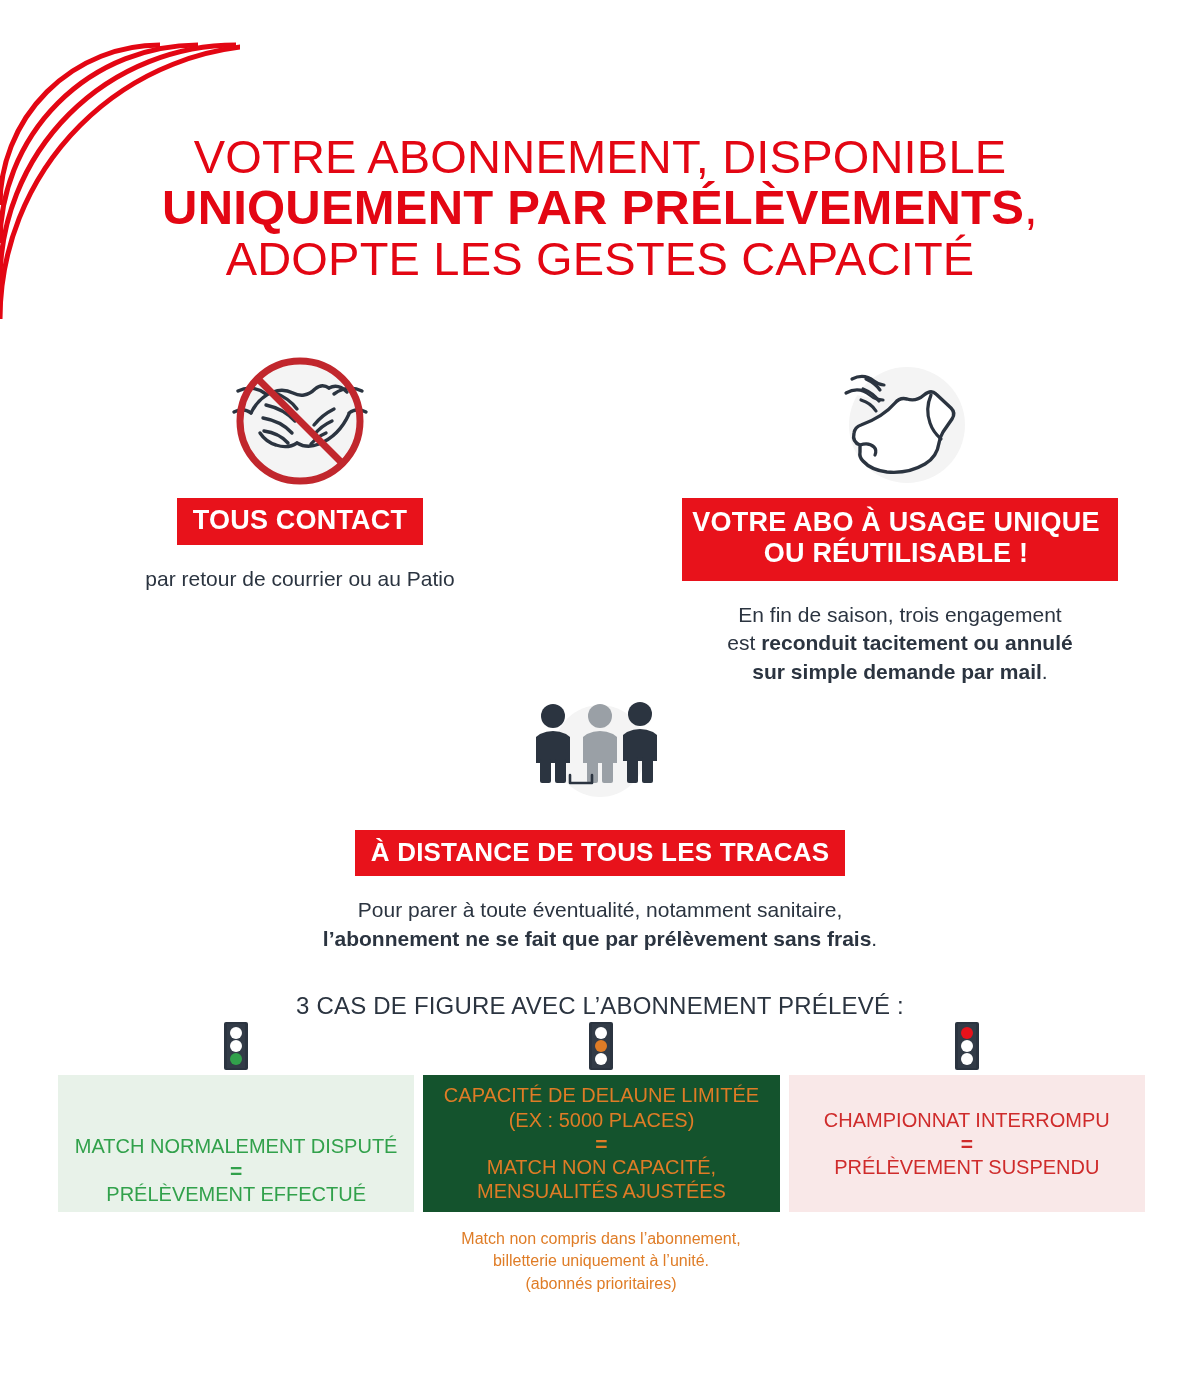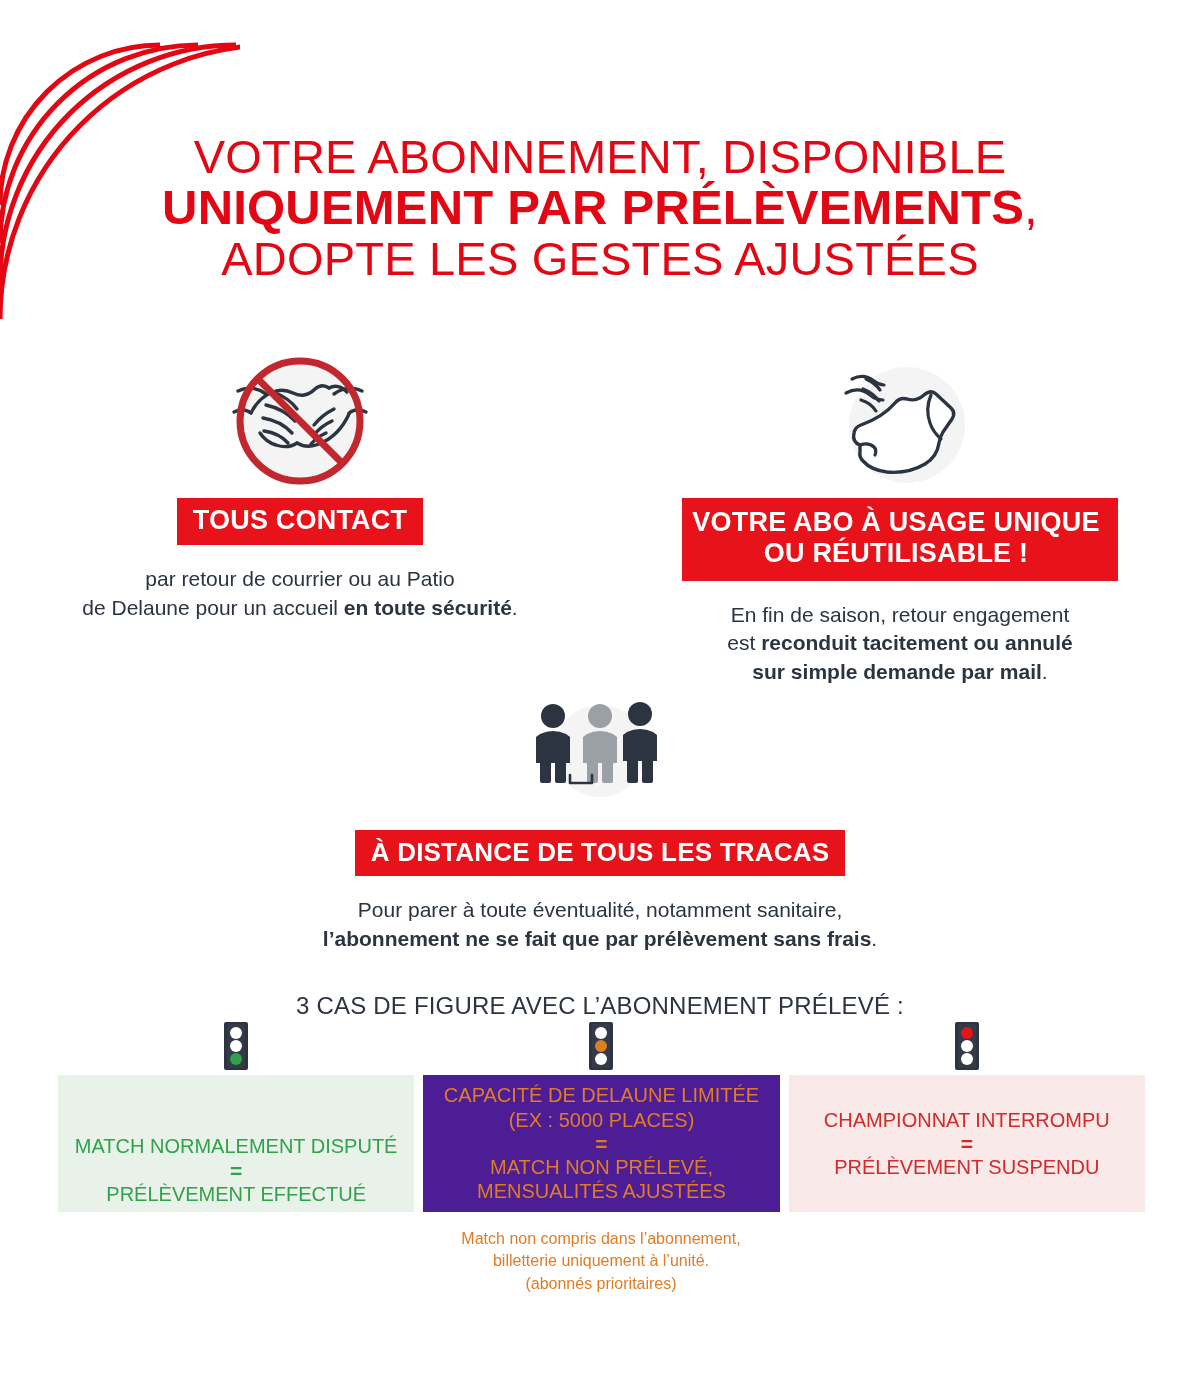--- a/index.html
+++ b/index.html
@@ -154,21 +154,21 @@
     flex-direction: column;
     align-items: center;
     justify-content: center;
     text-align: center;
     font-size: 20px;
     line-height: 1.22;
     box-sizing: border-box;
     padding: 6px 8px;
   }
   .case-box.green  { background: #e8f2e9; color: #31a14b; justify-content: flex-end; }
-  .case-box.orange { background: #4c1d95; color: #df7c26; }
+  .case-box.orange { background: #14532d; color: #df7c26; }
   .case-box.red    { background: #f9e8e8; color: #cf2b2b; }
   .eq {
     font-weight: 700;
     font-size: 21px;
     line-height: 1.1;
     letter-spacing: 0;
   }
   .case-note {
     position: absolute;
     left: 423px;
@@ -190,21 +190,21 @@
       <path d="M 55 -60 A 160 160 0 0 0 -105 100" transform="translate(105,105)"></path>
       <path d="M 93 -60 A 198 198 0 0 0 -105 138" transform="translate(105,105)"></path>
       <path d="M 131 -60 A 236 236 0 0 0 -105 176" transform="translate(105,105)"></path>
       <path d="M 169 -60 A 274 274 0 0 0 -105 214" transform="translate(105,105)"></path>
     </g>
   </svg>
 
   <div class="title-block">
     <div class="title-line title-l1">VOTRE ABONNEMENT, DISPONIBLE</div>
     <div class="title-line title-l2"><span>UNIQUEMENT PAR PRÉLÈVEMENTS</span><span style="font-weight:400">,</span></div>
-    <div class="title-line title-l3">ADOPTE LES GESTES AJUSTÉES</div>
+    <div class="title-line title-l3">ADOPTE LES GESTES CAPACITÉ</div>
   </div>
 
   <div class="cols">
 
     <div class="col">
       <div class="icon-wrap">
         <svg width="172" height="148" viewBox="0 0 172 148" aria-hidden="true">
           <circle cx="86" cy="72" r="60" fill="#f4f4f4"></circle>
           <g fill="none" stroke="#2b3440" stroke-width="3.4" stroke-linecap="round" stroke-linejoin="round">
             <path d="M20 63 q9 -5 17 1"></path>
@@ -223,21 +223,20 @@
             <path d="M118 72 q-11 5 -18 14"></path>
             <path d="M112 84 q-9 4 -15 11"></path>
           </g>
           <circle cx="86" cy="72" r="60" fill="none" stroke="#c1272d" stroke-width="7"></circle>
           <line x1="44" y1="30" x2="128" y2="114" stroke="#c1272d" stroke-width="7" stroke-linecap="round"></line>
         </svg>
       </div>
       <div class="banner">TOUS CONTACT</div>
       <div class="para">
         <div>par retour de courrier ou au Patio</div>
-        <div>de Delaune pour un accueil <b>en toute sécurité</b>.</div>
       </div>
     </div>
 
     <div class="col">
       <div class="icon-wrap">
         <svg width="172" height="148" viewBox="0 0 172 148" aria-hidden="true">
           <circle cx="93" cy="76" r="58" fill="#f4f4f4"></circle>
           <g fill="#ffffff" stroke="#2b3440" stroke-width="3.2" stroke-linecap="round" stroke-linejoin="round">
             <path d="M38 30 q12 -6 22 2 q5 4 10 4"></path>
             <path d="M32 44 q13 -7 24 2 q6 5 13 5"></path>
@@ -248,21 +247,21 @@
           <path d="M46 96 q-8 -3 -6 -12 q1 -6 7 -8 q22 -8 34 -22 q5 -6 12 -4 q9 3 17 -4 q7 -6 12 -1 l15 14 q5 5 1 11 l-9 13 q-3 5 -4 11 q-2 14 -14 21 q-17 10 -38 8 q-16 -2 -24 -11 q-4 -4 -3 -9 z" fill="#ffffff" stroke="#2b3440" stroke-width="3.4" stroke-linejoin="round"></path>
           <path d="M46 96 q9 -3 14 2 q3 3 1 8" fill="none" stroke="#2b3440" stroke-width="3.2" stroke-linecap="round"></path>
           <path d="M117 46 q-6 14 -1 28 q3 9 11 16" fill="none" stroke="#2b3440" stroke-width="3.2" stroke-linecap="round"></path>
         </svg>
       </div>
       <div class="banner two-line">
         <div>VOTRE ABO À USAGE UNIQUE</div>
         <div>OU RÉUTILISABLE !</div>
       </div>
       <div class="para">
-        <div>En fin de saison, retour engagement</div>
+        <div>En fin de saison, trois engagement</div>
         <div>est <b>reconduit tacitement ou annulé</b></div>
         <div><b>sur simple demande par mail</b>.</div>
       </div>
     </div>
   </div>
 
   <div class="mid">
     <div>
       <svg width="152" height="108" viewBox="0 0 152 108" aria-hidden="true">
         <circle cx="76" cy="55" r="46" fill="#f4f4f4"></circle>
@@ -325,21 +324,21 @@
           <rect x="4" y="2" width="18" height="44" fill="#323b47"></rect>
           <circle cx="13" cy="11" r="6" fill="#ffffff"></circle>
           <circle cx="13" cy="24" r="6" fill="#df7c26"></circle>
           <circle cx="13" cy="37" r="6" fill="#ffffff"></circle>
         </svg>
       </div>
       <div class="case-box orange">
         <div>CAPACITÉ DE DELAUNE LIMITÉE</div>
         <div>(EX : 5000 PLACES)</div>
         <div class="eq">=</div>
-        <div>MATCH NON PRÉLEVÉ,</div>
+        <div>MATCH NON CAPACITÉ,</div>
         <div>MENSUALITÉS AJUSTÉES</div>
       </div>
     </div>
 
     <div class="case">
       <div class="light-wrap">
         <svg width="26" height="48" viewBox="0 0 26 48" aria-hidden="true">
           <rect x="1" y="0" width="24" height="48" rx="2" fill="#2b3440"></rect>
           <rect x="4" y="2" width="18" height="44" fill="#323b47"></rect>
           <circle cx="13" cy="11" r="6" fill="#e8121b"></circle>

